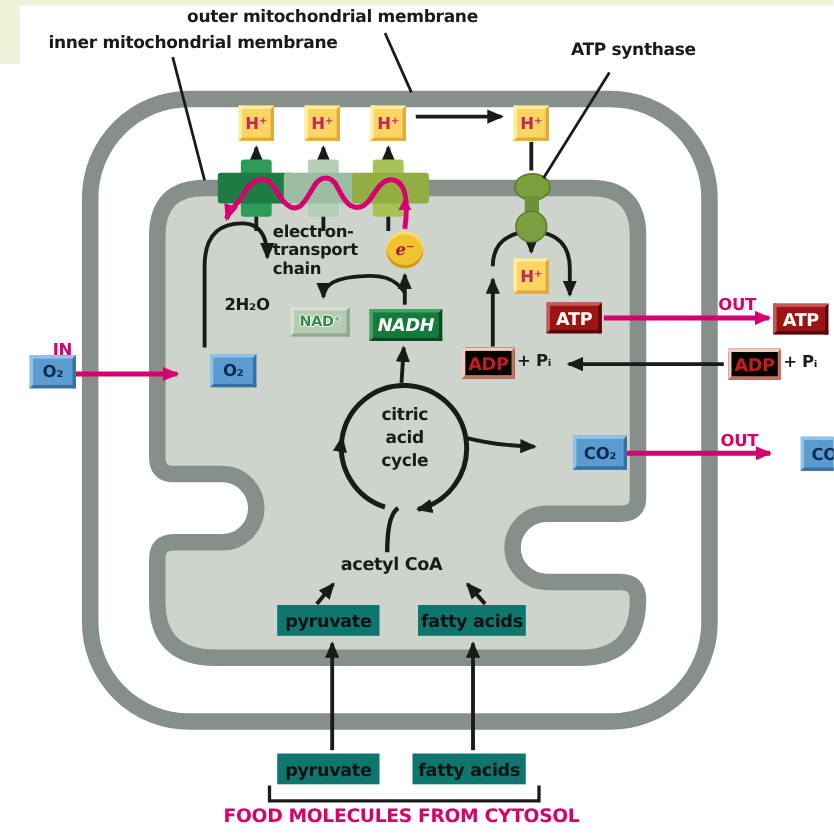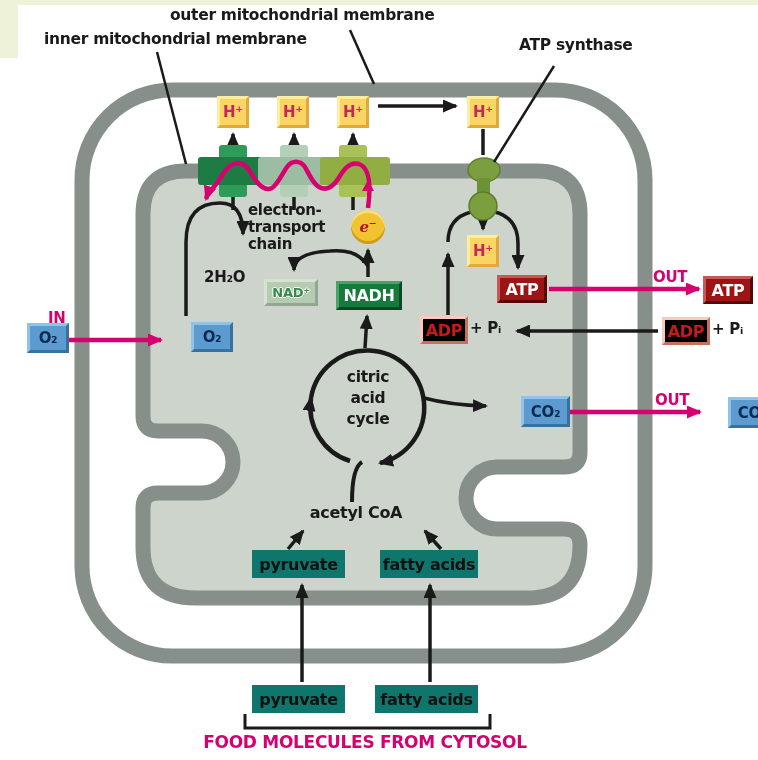--- a/index.html
+++ b/index.html
@@ -14,21 +14,21 @@
   .magenta{color:#d6006f;}
   .chip{
     position:absolute;display:flex;align-items:center;justify-content:center;
     font-weight:bold;letter-spacing:-0.3px;box-sizing:border-box;
   }
   .bevel{border-style:solid;border-width:3px;}
   .h-box{background:#fbd564;border-color:#fdeda0 #dfa93c #dfa93c #fdeda0;color:#c72560;font-size:15px;}
   .blue-box{background:#5b9bd0;border-color:#8fc3e8 #36719f #36719f #8fc3e8;color:#0a2a52;font-size:15px;margin-left:24px;}
   .nad-box{background:#b7cab2;border-color:#d6e2d2 #90a98e #90a98e #d6e2d2;color:#36894e;font-size:13px;
     text-shadow:1px 0 #fff,-1px 0 #fff,0 1px #fff,0 -1px #fff;}
-  .nadh-box{background:#177a3d;border-color:#4ba269 #0a4a22 #0a4a22 #4ba269;color:#fff;font-size:16px;}
+  .nadh-box{background:#177a3d;border-color:#4ba269 #0a4a22 #0a4a22 #4ba269;color:#fff;font-size:16px;font-style:italic;}
   .atp-box{background:#9d1414;border-color:#c65858 #570707 #570707 #c65858;color:#fff;font-size:16px;}
   .adp-box{background:#000000;border-color:#f8c9bd #c4725e #c4725e #f8c9bd;color:#c41c1c;font-size:16px;}
   .food-box{background:#0f766e;color:#111;font-size:16px;}
   .e-circle{
     background:#f2c330;border-radius:50%;color:#b2122e;font-size:15px;
     font-family:"DejaVu Serif","Liberation Serif",serif;font-style:italic;
     box-shadow:inset 0 3px 0 #f8dd7a, inset 0 -3px 0 #cf9a1d;
   }
   .center{text-align:center;}
 </style>

